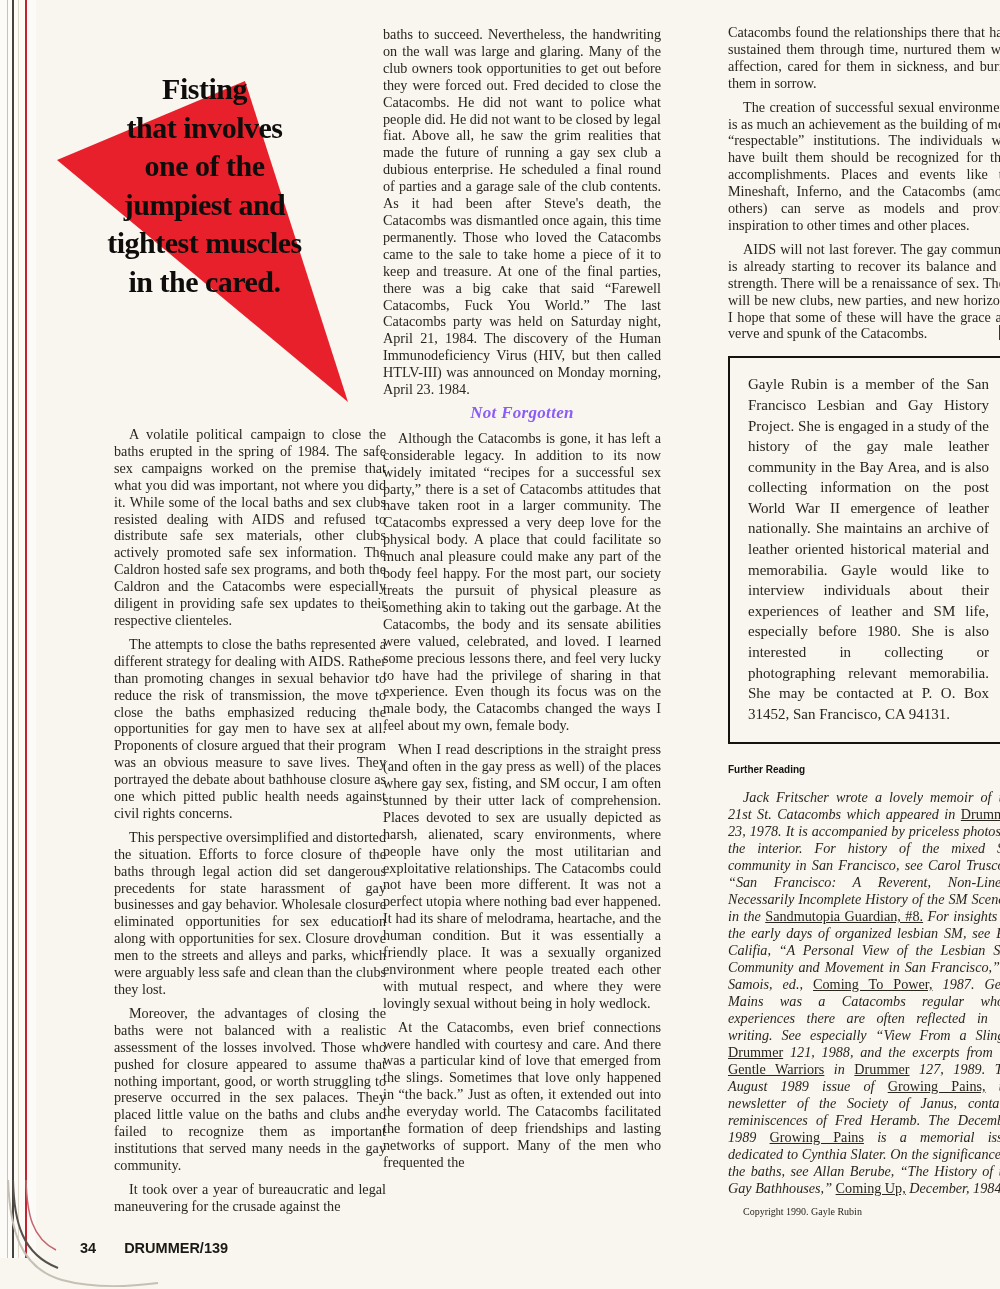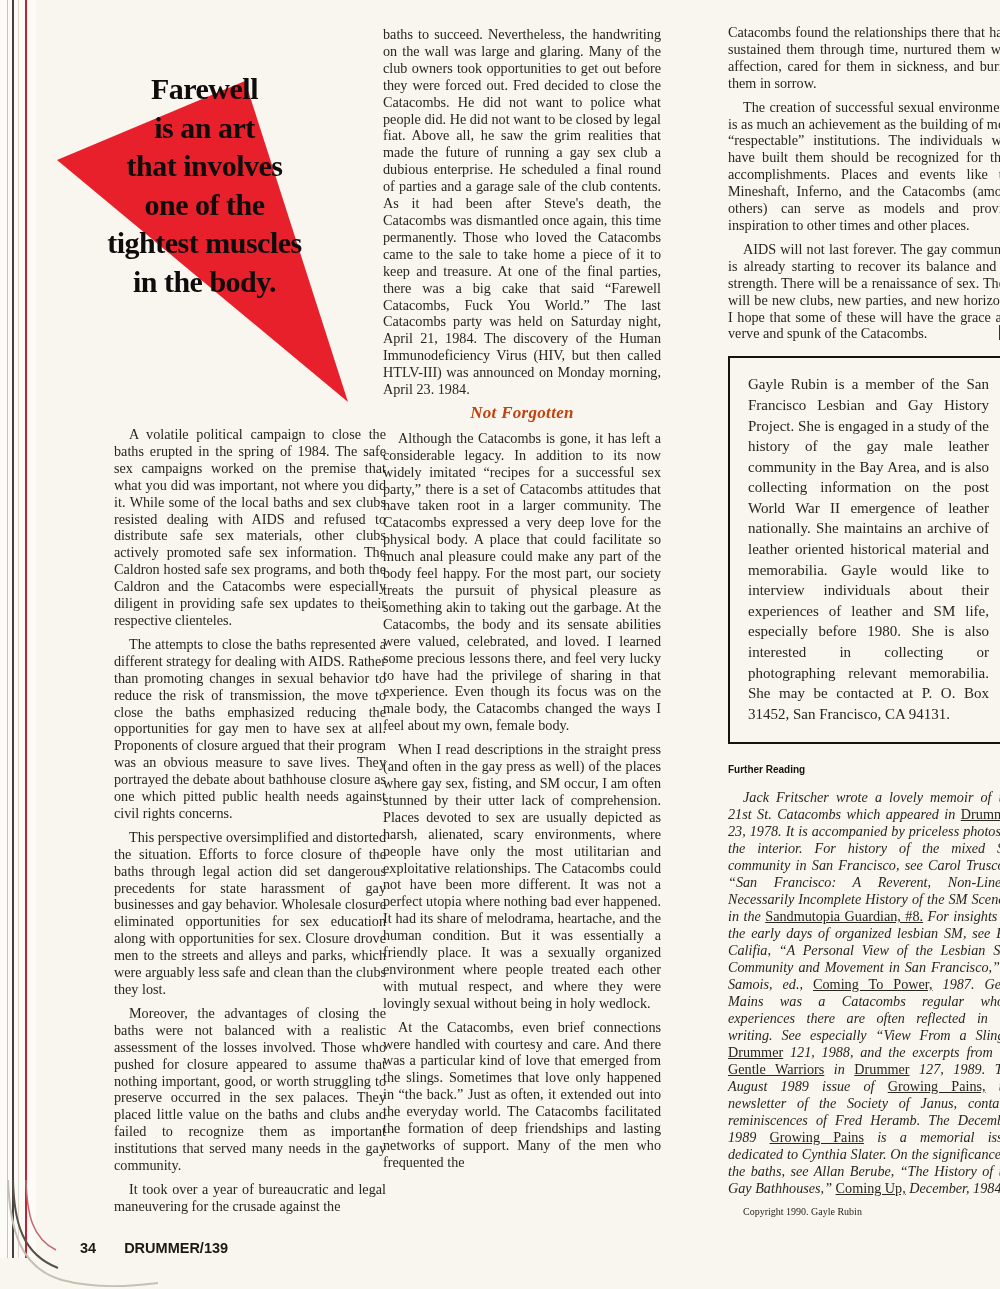--- a/index.html
+++ b/index.html
@@ -27,21 +27,21 @@
   }
   
   .col{position:absolute;font-size:14.2px;line-height:16.9px;text-align:justify;}
   .col p{margin:0 0 7px 0;text-indent:15px;}
   .col p.noindent{text-indent:0;}
   .col1{left:80px;top:426px;width:272px;margin-left:34px;}
   .col2{left:383px;top:26px;width:278px;}
   .col3{left:688px;top:24px;width:288px;margin-left:40px;}
   .section-heading{
     text-align:center;font-weight:bold;font-style:italic;
-    font-size:17px;margin:4px 0 8px 0;letter-spacing:0.3px;color:#c2410c;
+    font-size:17px;margin:4px 0 8px 0;letter-spacing:0.3px;color:#8b5cf6;
   }
   .endwrap{position:relative;}
   .endmark{position:absolute;right:2px;bottom:2px;width:11px;height:11px;
     border:2px solid #3a362f;background:transparent;}
   
   .bio-box{
     border:2.5px solid #15130f;margin:14px 10px 18px 0;padding:16px 15px 18px 18px;
   }
   .bio-box p{margin:0;text-indent:0;font-size:15px;line-height:20.6px;text-align:justify;}
   
@@ -75,26 +75,26 @@
     <path d="M8,0 C10,50 20,88 62,100 C95,109 135,106 158,103" fill="none" stroke="#c6c0b4" stroke-width="2"></path>
     <path d="M13,0 C14,42 22,74 58,88" fill="none" stroke="#55504a" stroke-width="2"></path>
     <path d="M26,0 C27,34 32,58 56,70" fill="none" stroke="#c5656e" stroke-width="1.5"></path>
   </svg>
 
   <div class="pullquote">
     <svg width="300" height="360" viewBox="0 0 300 360">
       <polygon points="188,23 0,102 291,344" fill="#e8202c"></polygon>
     </svg>
     <div class="pq-text">
-      <div>Farewell</div>
-      <div>is an art</div>
+      <div>Fisting</div>
       <div>that involves</div>
       <div>one of the</div>
+      <div>jumpiest and</div>
       <div>tightest muscles</div>
-      <div>in the body.</div>
+      <div>in the cared.</div>
     </div>
   </div>
 
   <div class="col col1">
     <p>A volatile political campaign to close the baths erupted in the spring of 1984. The safe sex campaigns worked on the premise that what you did was important, not where you did it. While some of the local baths and sex clubs resisted dealing with AIDS and refused to distribute safe sex materials, other clubs actively promoted safe sex information. The Caldron hosted safe sex programs, and both the Caldron and the Catacombs were especially diligent in providing safe sex updates to their respective clienteles.</p>
     <p>The attempts to close the baths represented a different strategy for dealing with AIDS. Rather than promoting changes in sexual behavior to reduce the risk of transmission, the move to close the baths emphasized reducing the opportunities for gay men to have sex at all. Proponents of closure argued that their program was an obvious measure to save lives. They portrayed the debate about bathhouse closure as one which pitted public health needs against civil rights concerns.</p>
     <p>This perspective oversimplified and distorted the situation. Efforts to force closure of the baths through legal action did set dangerous precedents for state harassment of gay businesses and gay behavior. Wholesale closure eliminated opportunities for sex education along with opportunities for sex. Closure drove men to the streets and alleys and parks, which were arguably less safe and clean than the clubs they lost.</p>
     <p>Moreover, the advantages of closing the baths were not balanced with a realistic assessment of the losses involved. Those who pushed for closure appeared to assume that nothing important, good, or worth struggling to preserve occurred in the sex palaces. They placed little value on the baths and clubs and failed to recognize them as important institutions that served many needs in the gay community.</p>
     <p>It took over a year of bureaucratic and legal maneuvering for the crusade against the</p>
   </div>

